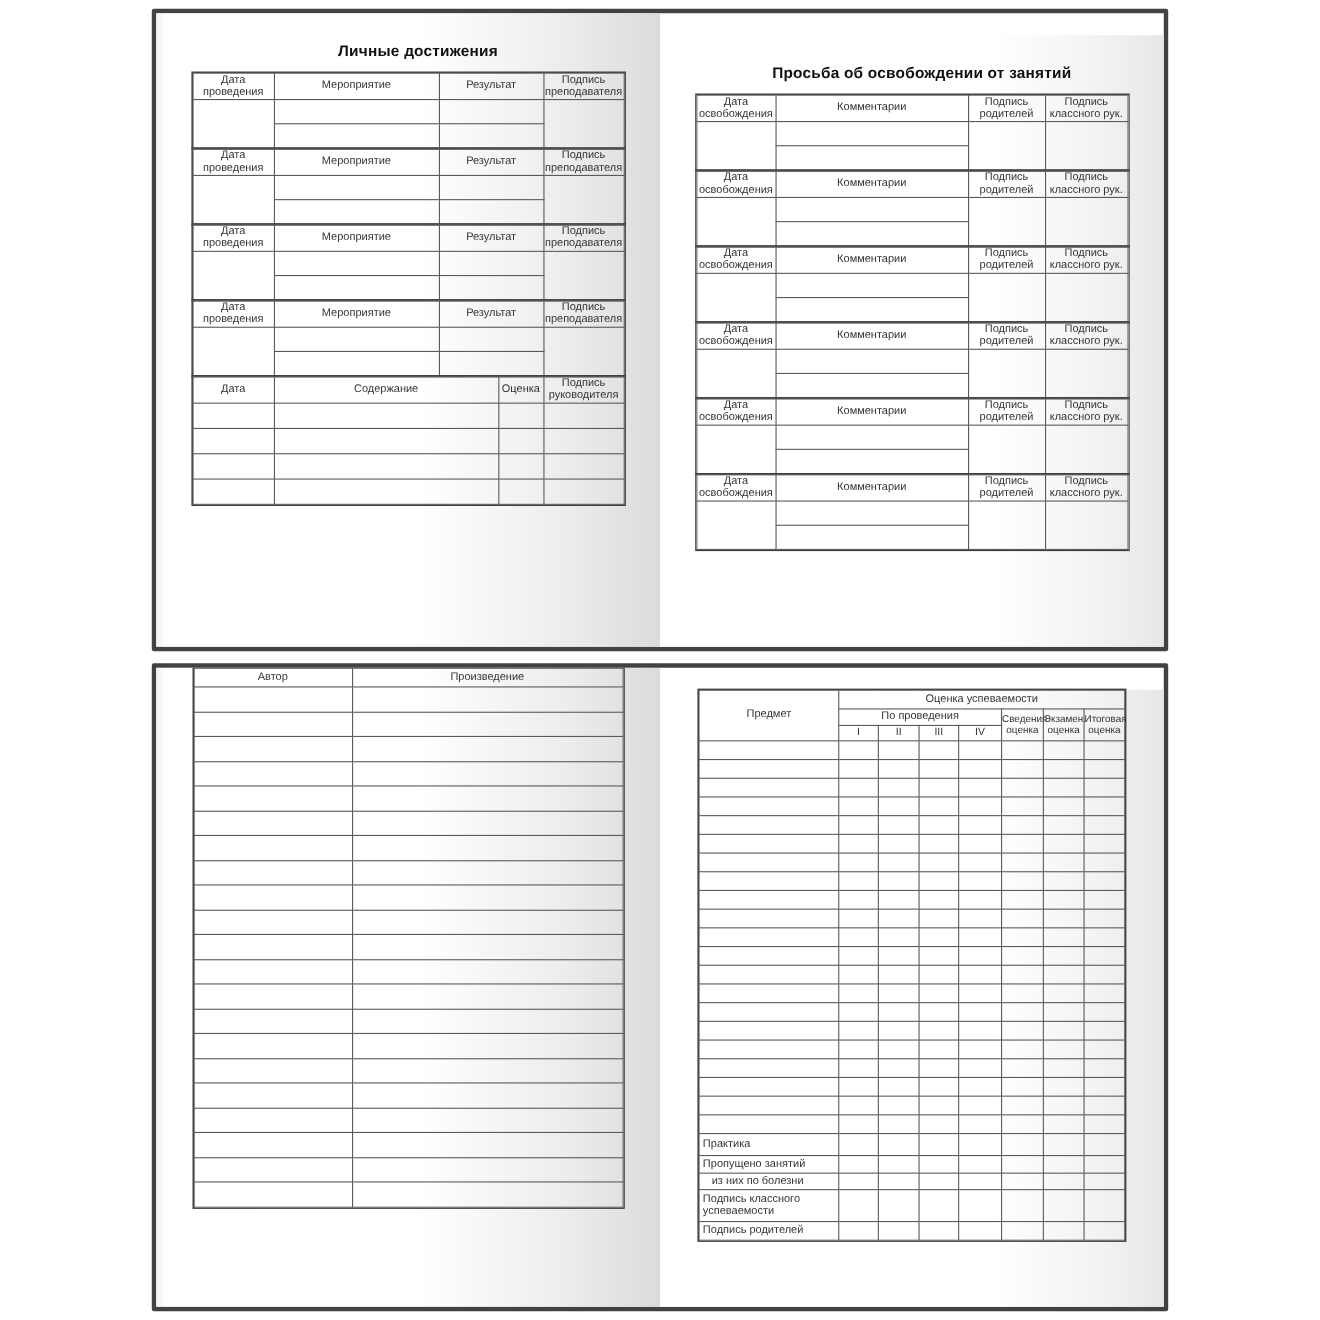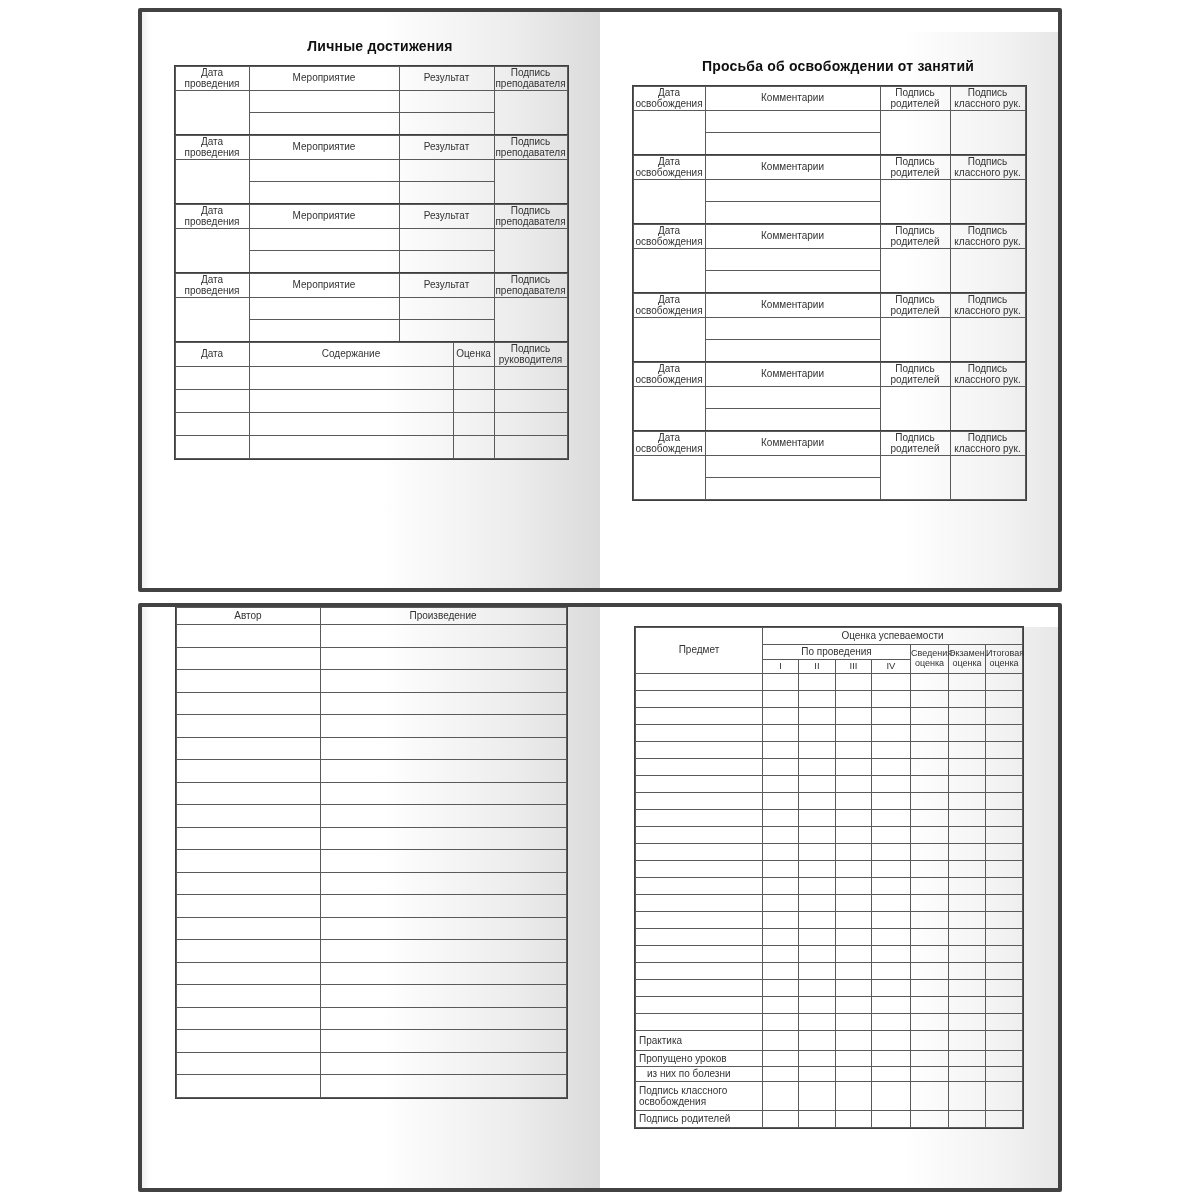--- a/index.html
+++ b/index.html
@@ -780,41 +780,41 @@
           <td class="lbl">Практика</td>
           <td></td>
             <td></td>
           <td></td>
             <td></td>
           <td></td>
             <td></td>
           <td></td>
         </tr>
         <tr class="f2">
-          <td class="lbl">Пропущено уроков</td>
+          <td class="lbl">Пропущено занятий</td>
           <td></td>
             <td></td>
           <td></td>
             <td></td>
           <td></td>
             <td></td>
           <td></td>
         </tr>
         <tr class="f3">
           <td class="lbl indent">из них по болезни</td>
           <td></td>
             <td></td>
           <td></td>
             <td></td>
           <td></td>
             <td></td>
           <td></td>
         </tr>
         <tr class="f4">
-          <td class="lbl">Подпись классного освобождения</td>
+          <td class="lbl">Подпись классного успеваемости</td>
           <td></td>
             <td></td>
           <td></td>
             <td></td>
           <td></td>
             <td></td>
           <td></td>
         </tr>
         <tr class="f5">
           <td class="lbl">Подпись родителей</td>

